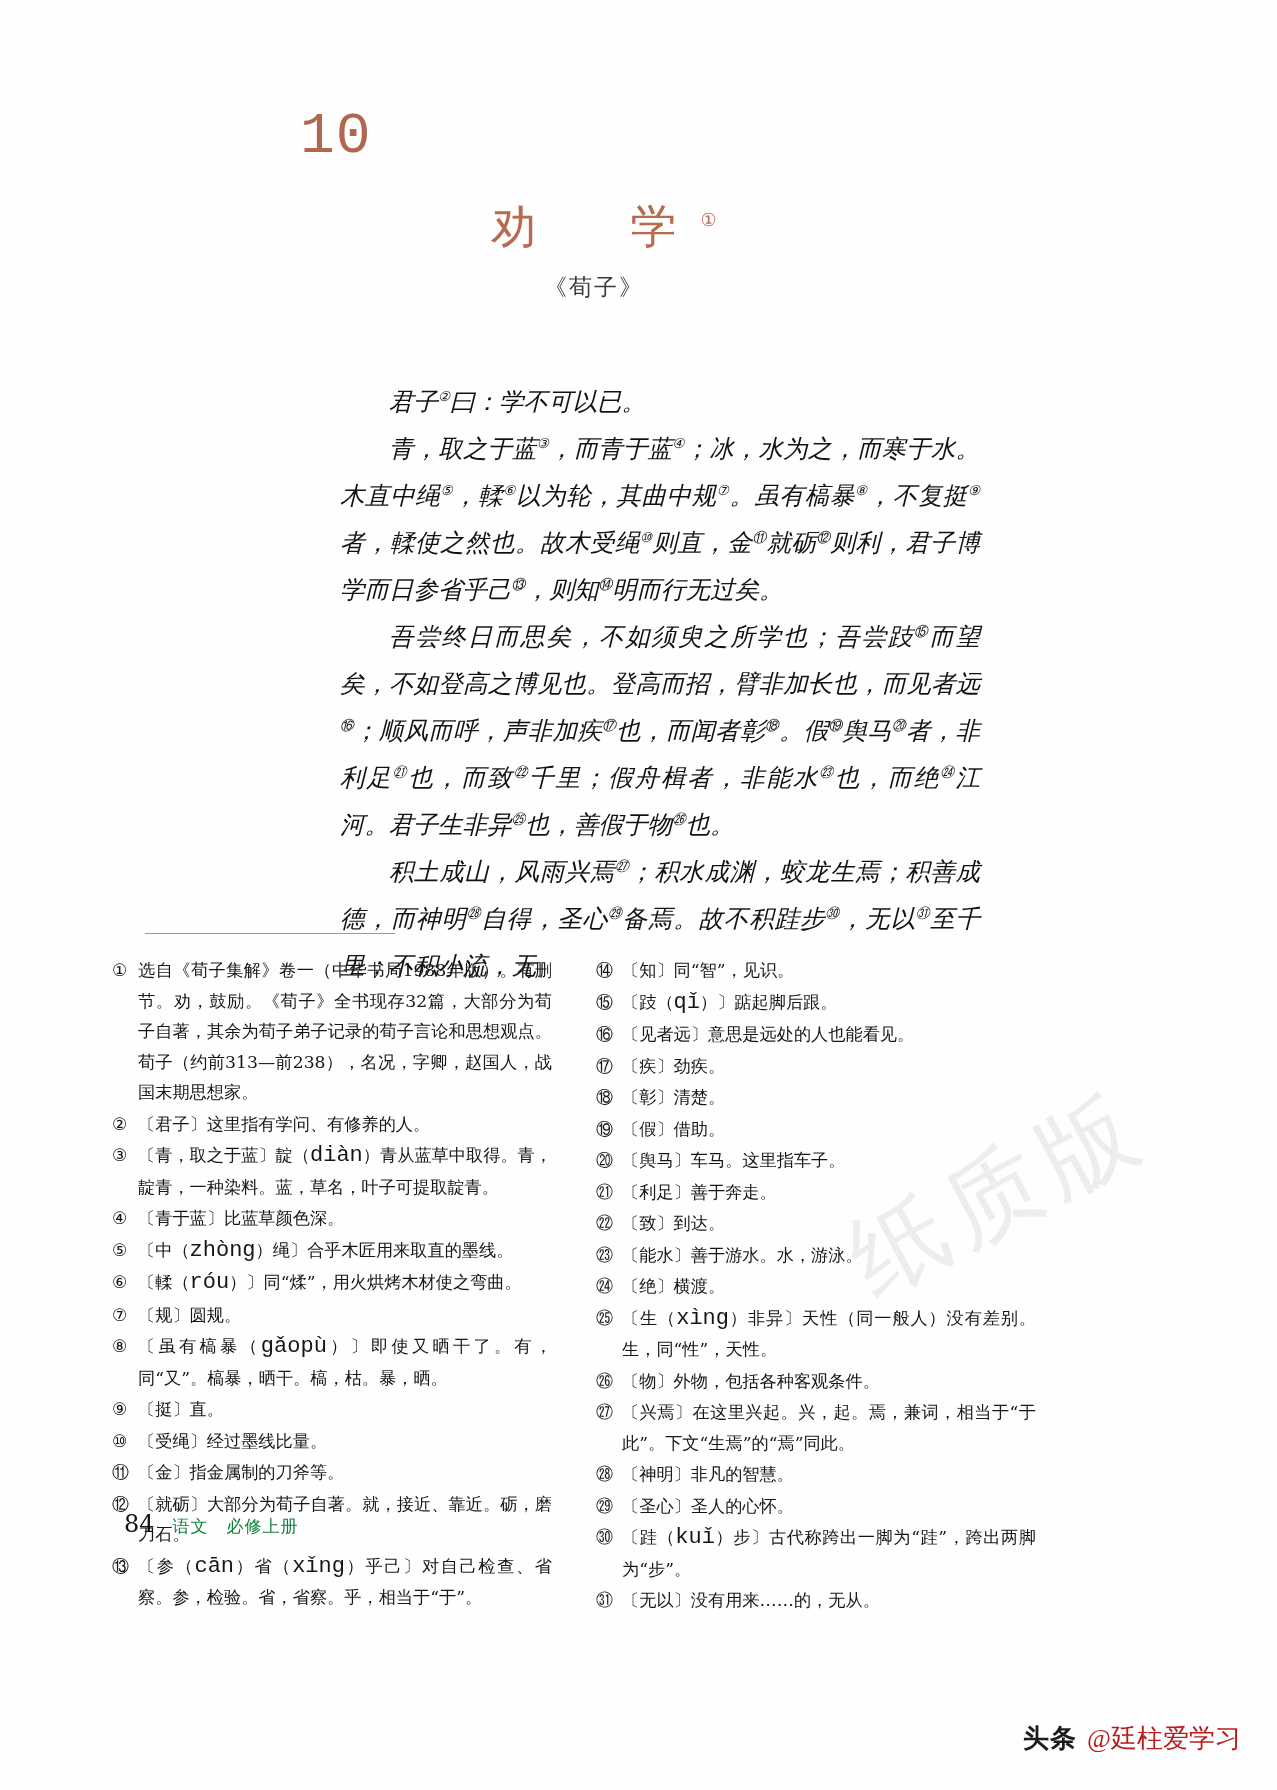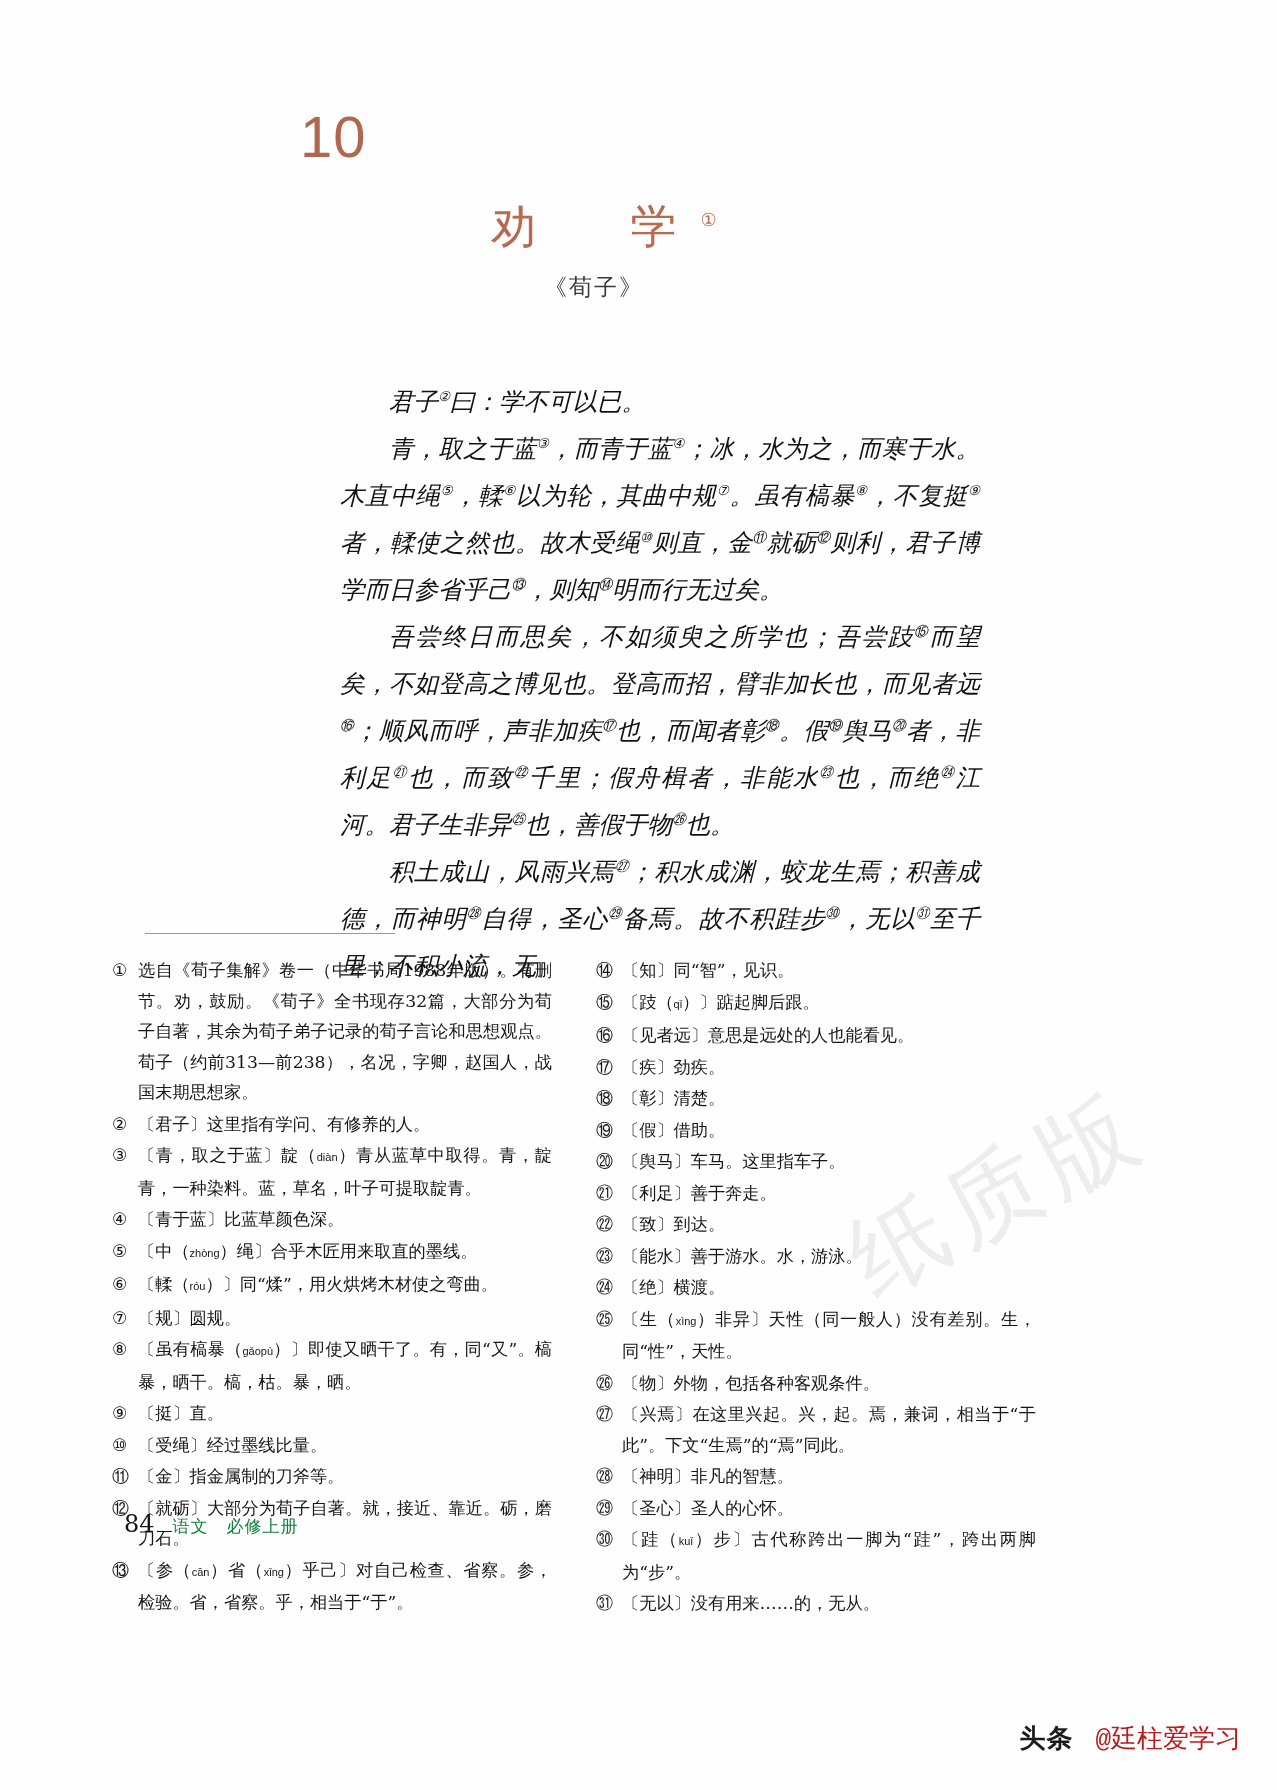--- a/index.html
+++ b/index.html
@@ -26,21 +26,21 @@
     overflow: hidden;
   }
 
   
   .chapter-num {
     position: absolute;
     left: 300px;
     top: 108px;
     font-size: 58px;
     color: #b0674d;
-    font-family: Liberation Sans, sans-serif;
+    font-family: Liberation Mono, monospace;
     letter-spacing: 1px;
     line-height: 1;
   }
 
   
   .title-block {
     position: absolute;
     left: 0;
     top: 196px;
     width: 1277px;
@@ -136,22 +136,22 @@
     text-align: left;
     font-size: 17px;
     font-family: "DejaVu Sans", "Liberation Sans", sans-serif;
   }
   .fn-body {
     flex: 1 1 auto;
     text-align: justify;
     text-justify: inter-character;
   }
   .py {
-    font-family: Liberation Sans, sans-serif;
-    font-size: 11px;
+    font-family: Liberation Mono, monospace;
+    font-size: 22px;
   }
 
   
   .page-footer {
     position: absolute;
     left: 124px;
     top: 1510px;
     display: flex;
     align-items: baseline;
     gap: 18px;
@@ -181,24 +181,24 @@
     font-family: "DejaVu Serif", "Liberation Serif", serif;
   }
 
   
   .brand {
     position: absolute;
     right: 36px;
     bottom: 34px;
     display: flex;
     align-items: center;
-    gap: 22px;
+    gap: 10px;
     font-size: 26px;
     color: #222;
-    font-family: Liberation Mono, monospace;
+    font-family: Liberation Serif, serif;
   }
   .brand-logo {
     font-size: 26px;
     font-weight: bold;
     letter-spacing: 1px;
     color: #1c1c1c;
   }
   .brand-user { color: #b91c1c; }
 </style>
 </head>

